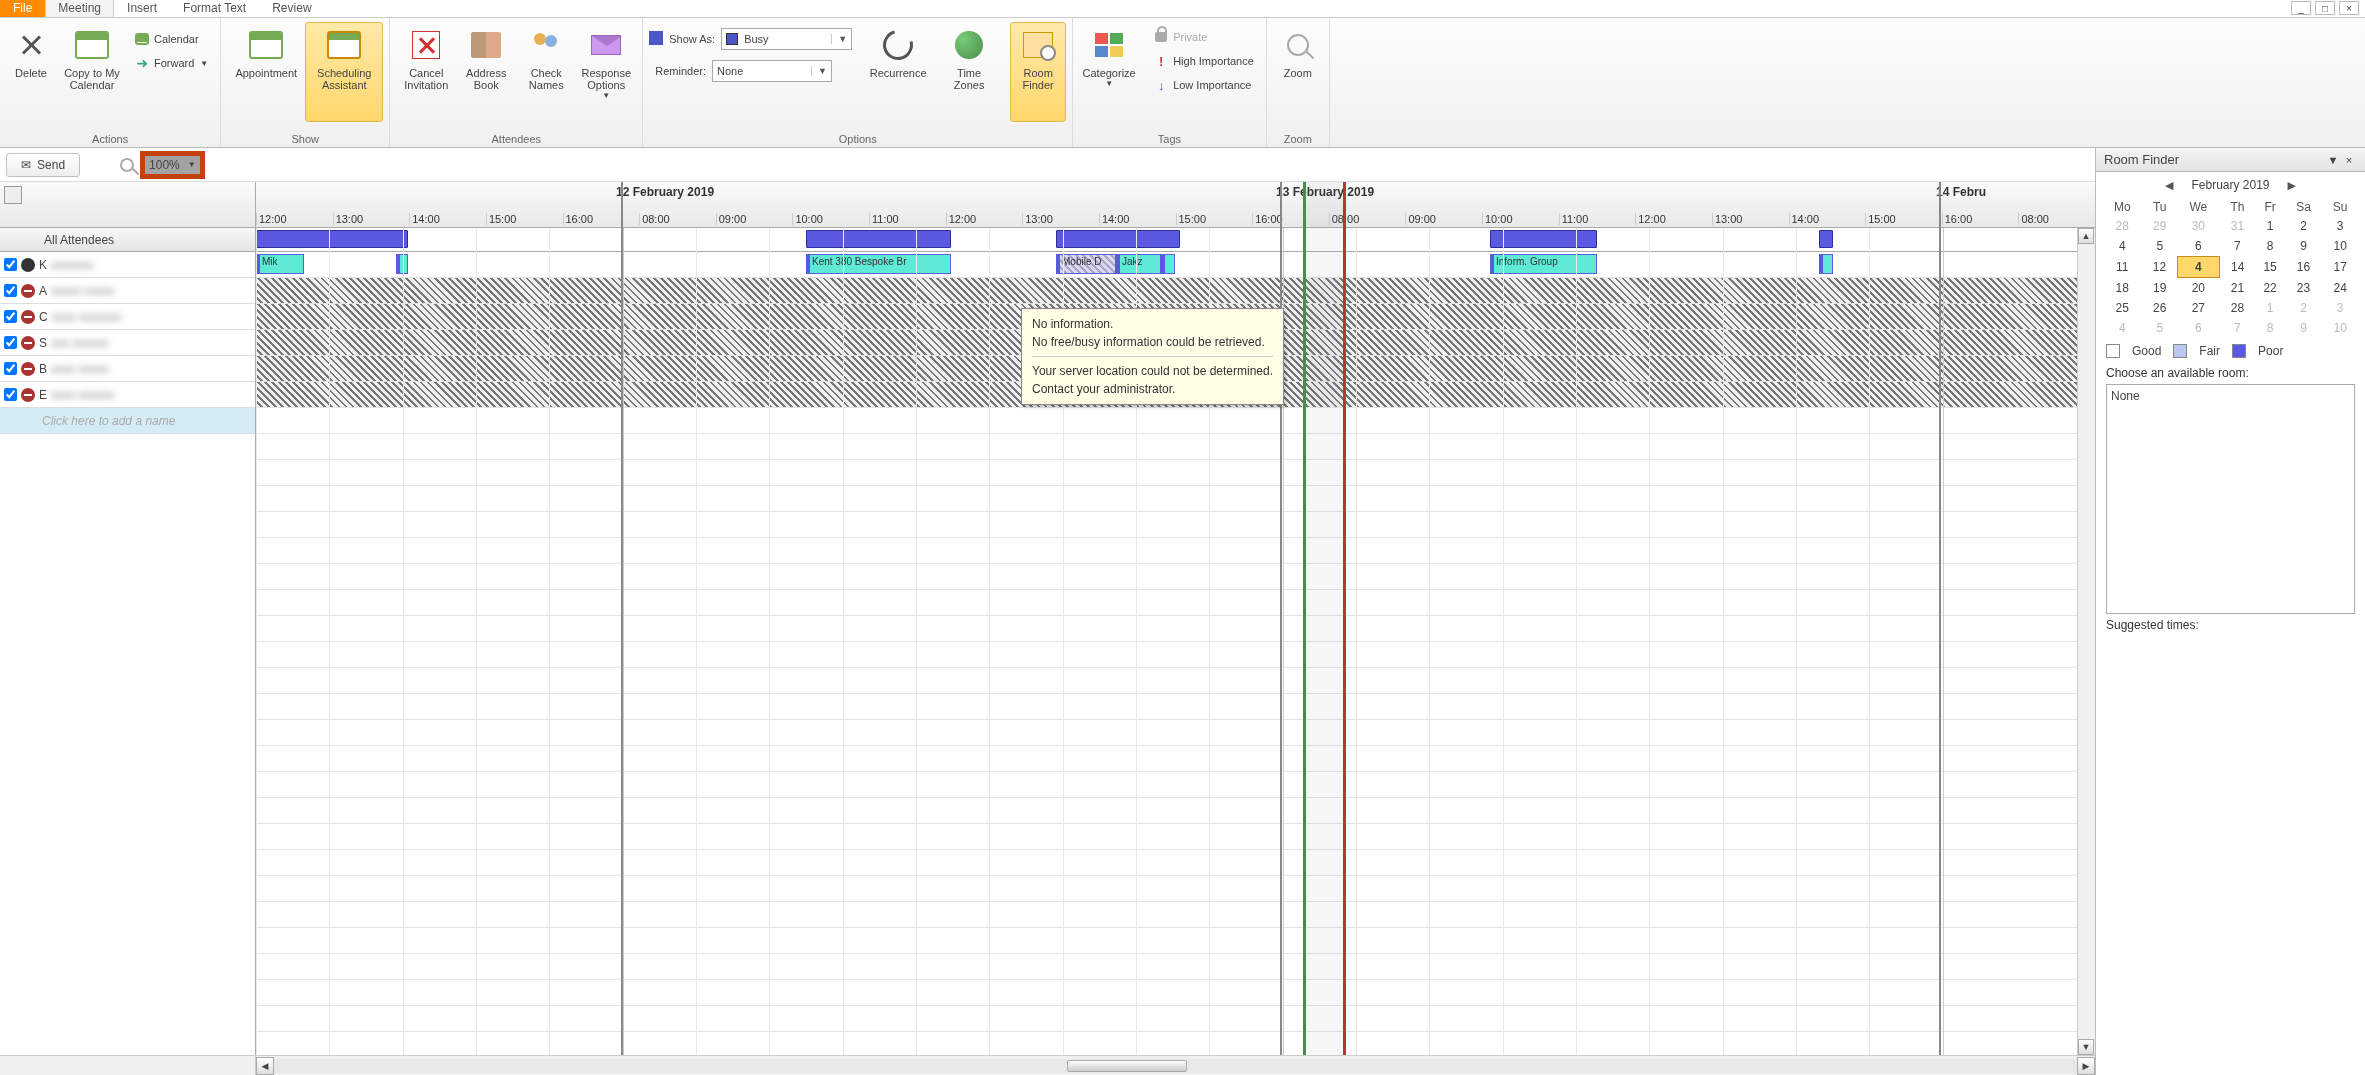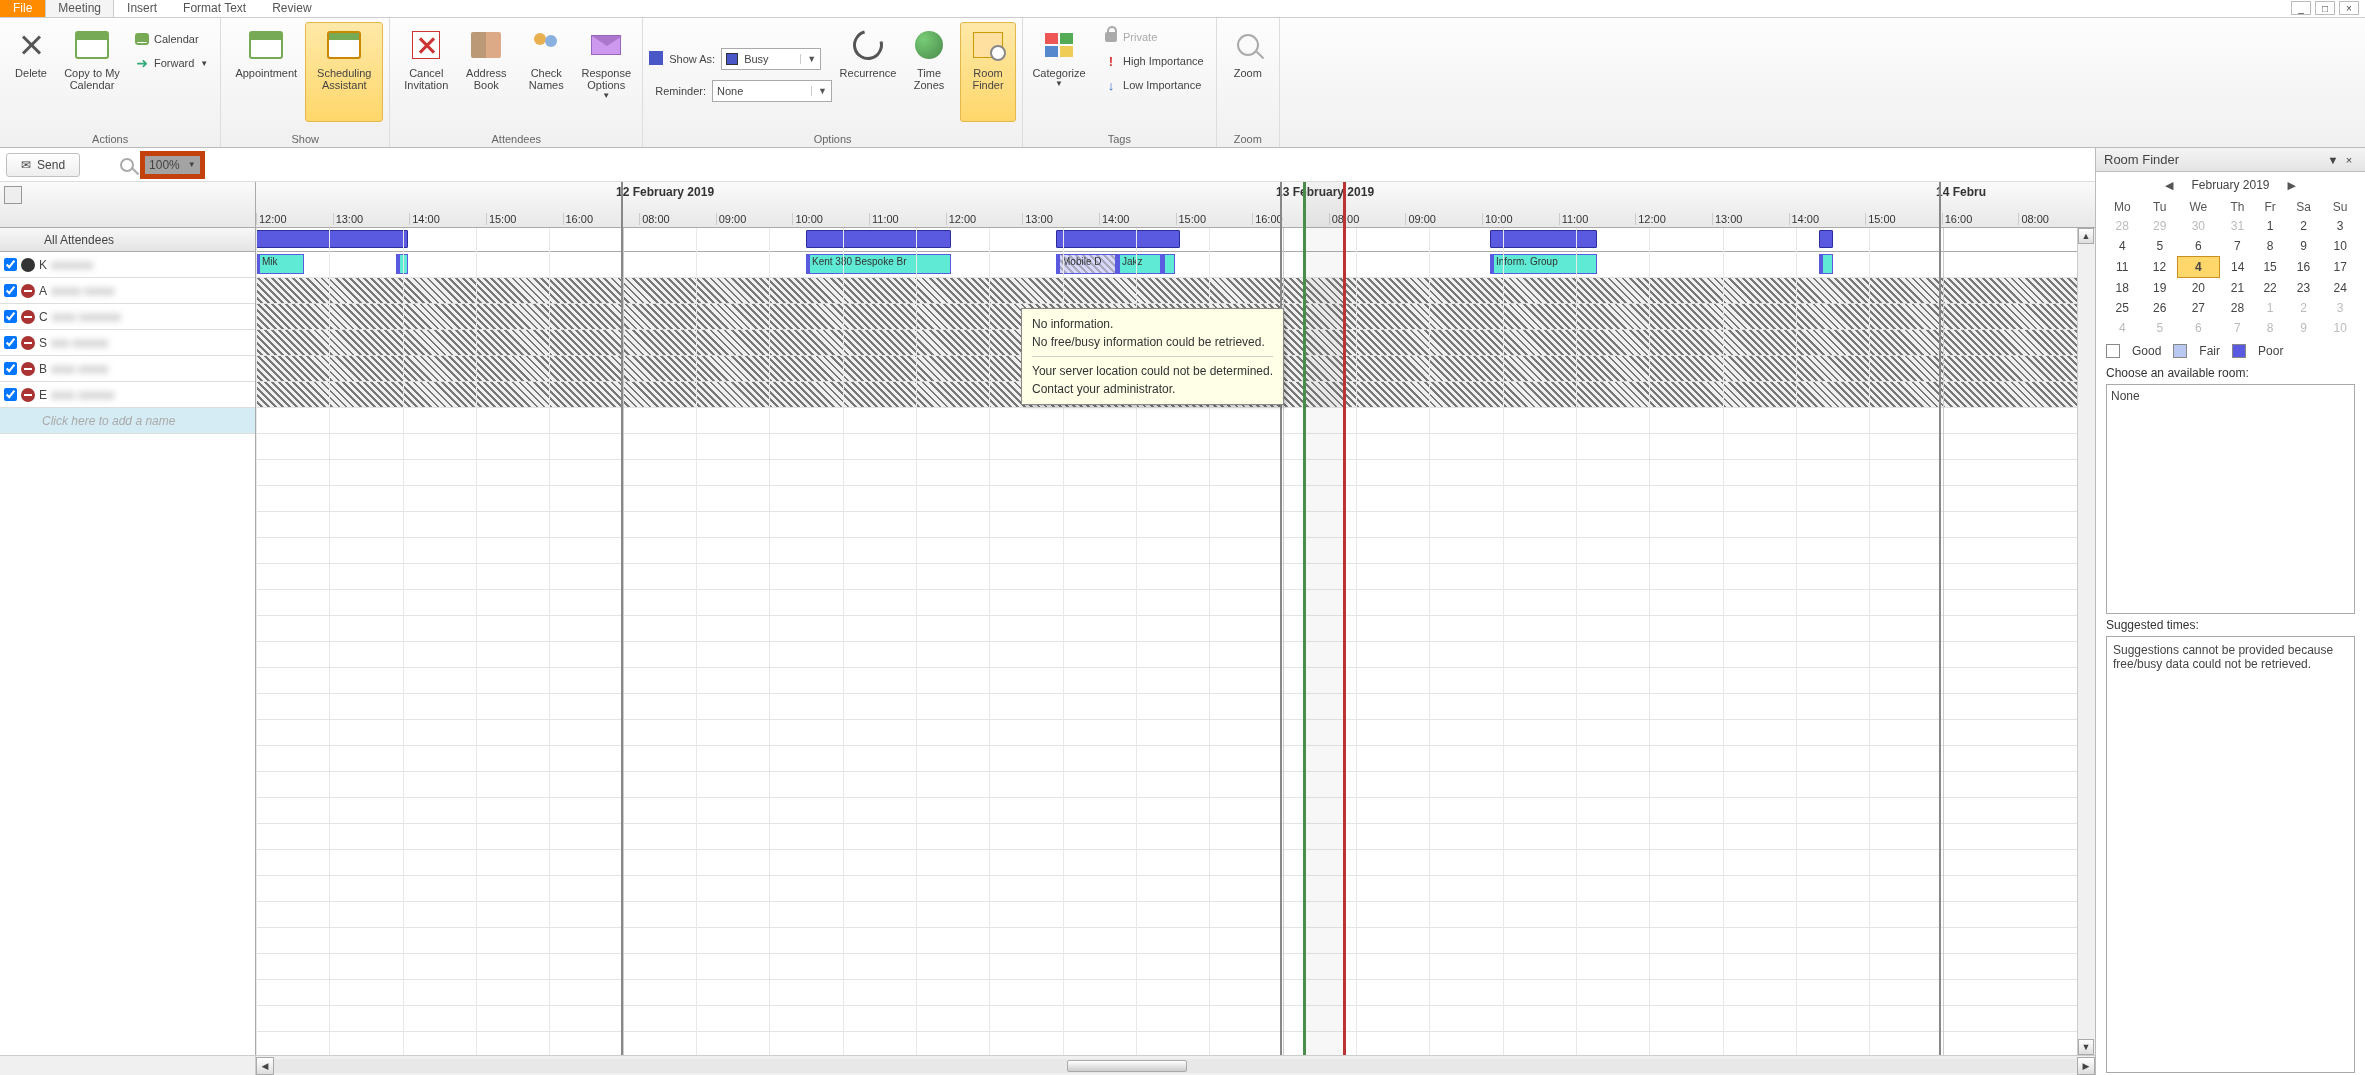--- a/index.html
+++ b/index.html
@@ -331,26 +331,26 @@
           </div>
         <span style="white-space:pre-line">Response
 Options</span>
         <span style="font-size:8px;">▼</span>
       </div>
     </div>
     <div class="ribbon-group-label">Attendees</div>
   </div>
 
   <div class="ribbon-group">
-    <div class="rg-row" style="gap:6px;align-items:center;">
+    <div class="rg-row" style="gap:16px;">
       <div class="ribbon-col" style="gap:10px; padding-top:6px;">
         <div style="display:flex;align-items:center;gap:6px;">
           <span class="ico-s"><span style="width:14px;height:14px;background:#4a57c7;display:inline-block;"></span></span>
           <span>Show As:</span>
-          <div class="dd-field" style="width:100px">
+          <div class="dd-field" style="width:131px">
             <span class="sq"></span>
             <span>Busy</span>
             <span class="dd-arrow">▼</span>
           </div>
         </div>
         <div style="display:flex;align-items:center;gap:6px;">
           <span class="ico-s"><span class="bell-glyph"></span></span>
           <span>Reminder:</span>
           <div class="dd-field" style="width:120px">
             <span>None</span>
@@ -746,17 +746,14 @@
       <span class="sw fair"></span>
         <span>Fair</span>
       <span class="sw poor"></span>
         <span>Poor</span>
     </div>
     <div class="rf-label">Choose an available room:</div>
     <div class="rf-list">
       <div>None</div>
     </div>
     <div class="rf-label">Suggested times:</div>
-    <div class="rf-sugg">
-      <div>Suggestions cannot be provided because free/busy data could not be retrieved.</div>
-    </div>
   </div>
 </div>
 
 </body></html>

